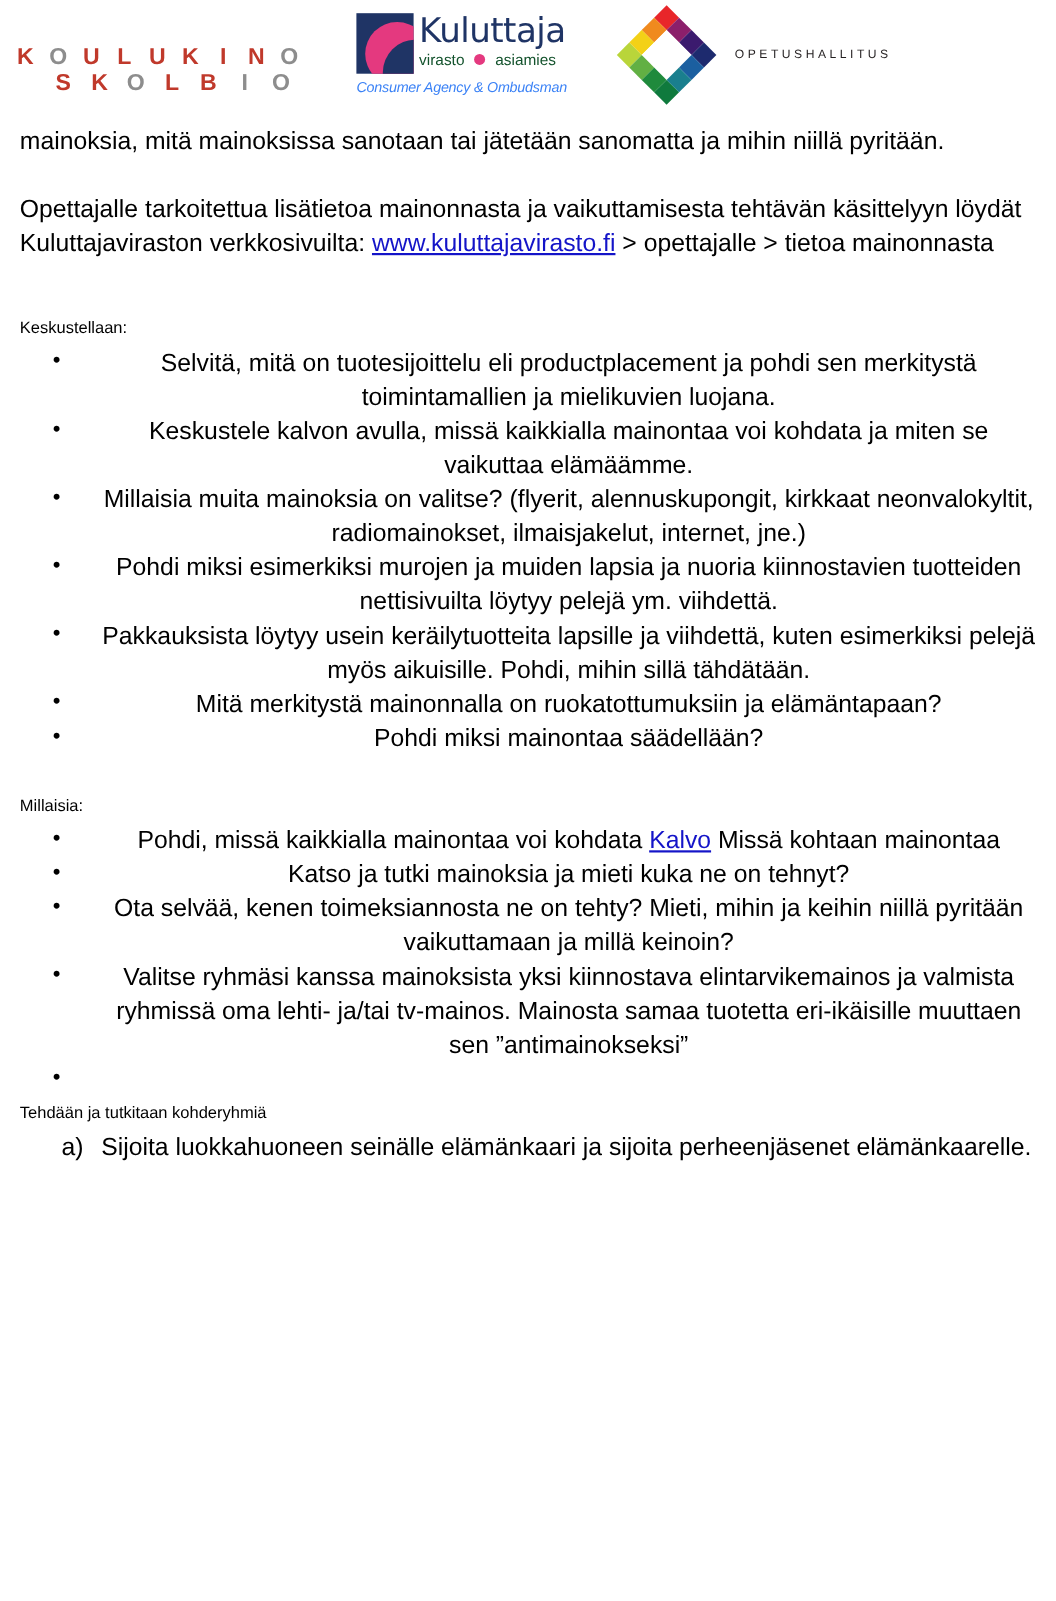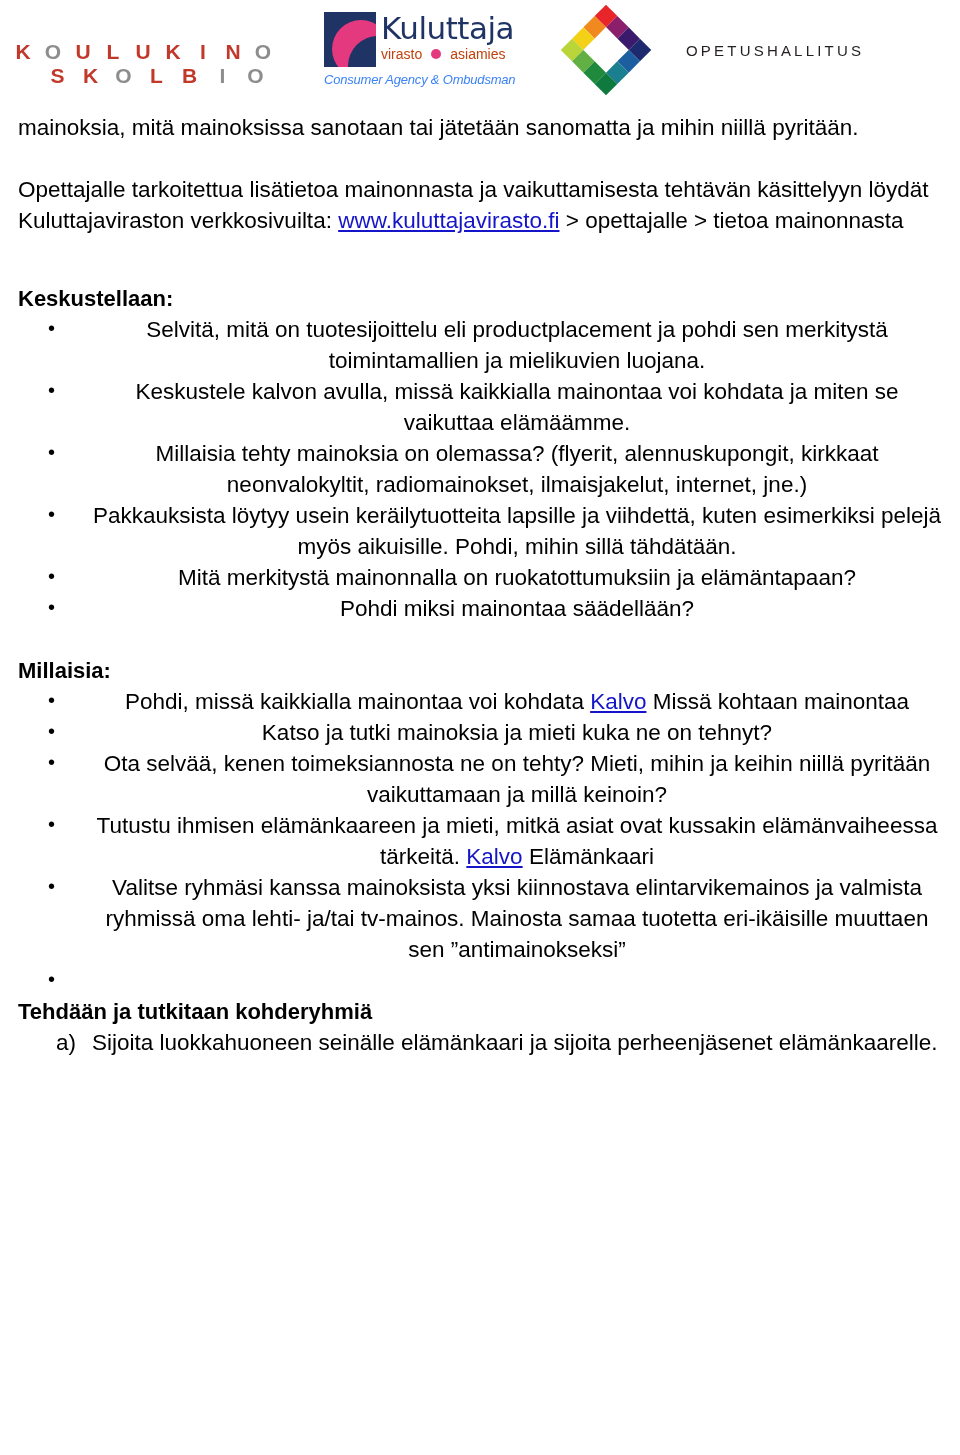--- a/index.html
+++ b/index.html
@@ -91,21 +91,21 @@
     font-family: "DejaVu Sans", sans-serif;
     font-size: 31px;
     line-height: 31px;
     color: #1f3465;
     letter-spacing: -0.5px;
   }
   .kul-sub {
     display: flex;
     align-items: center;
     font-size: 14px;
-    color: #c2410c;
+    color: #14532d;
     margin-top: 2px;
     line-height: 16px;
   }
   .kul-dot {
     width: 10px;
     height: 10px;
     border-radius: 50%;
     background: #e4397f;
     margin: 0 9px;
     display: inline-block;
@@ -137,22 +137,22 @@
     top: 50%;
     width: 64px;
     height: 64px;
     transform: translate(-50%, -50%) rotate(45deg);
     display: grid;
     grid-template-columns: repeat(4, 16px);
     grid-template-rows: repeat(4, 16px);
   }
   .oph-rot i { display: block; }
   .oph-text {
-    margin-left: 34px;
-    font-size: 15px;
+    margin-left: 16px;
+    font-size: 11px;
     letter-spacing: 3.2px;
     color: #231f20;
     font-family: "Liberation Sans", sans-serif;
   }
 
   
   .doc {
     padding: 0 18px 0 18px;
     font-size: 22.5px;
     line-height: 31px;
@@ -165,23 +165,23 @@
   .spacer-sm { height: 16px; }
 
   a.link {
     color: #1414c8;
     text-decoration: underline;
   }
 
   h3.section {
     margin: 0;
     padding: 0;
-    font-size: 22px;
+    font-size: 15px;
     line-height: 31px;
-    font-weight: bold;
+    font-weight: normal;
   }
 
   ul.bullets {
     list-style: none;
     margin: 0;
     padding: 0;
     text-align: center;
   }
   ul.bullets > li {
     position: relative;
@@ -294,34 +294,34 @@
 
   <p class="para"><span>Opettajalle tarkoitettua lisätietoa mainonnasta ja vaikuttamisesta tehtävän käsittelyyn löydät Kuluttajaviraston verkkosivuilta: </span><a class="link" href="#">www.kuluttajavirasto.fi</a><span> &gt; opettajalle &gt; tietoa mainonnasta</span></p>
 
   <div class="spacer"></div>
   <div class="spacer-sm"></div>
 
   <h3 class="section">Keskustellaan:</h3>
   <ul class="bullets">
     <li>Selvitä, mitä on tuotesijoittelu eli productplacement ja pohdi sen merkitystä toimintamallien ja mielikuvien luojana.</li>
     <li>Keskustele kalvon avulla, missä kaikkialla mainontaa voi kohdata ja miten se vaikuttaa elämäämme.</li>
-    <li>Millaisia tehty mainoksia on olemassa? (flyerit, alennuskupongit, kirkkaat neonvalokyltit, radiomainokset, ilmaisjakelut, internet, jne.)</li>
+    <li>Millaisia muita mainoksia on valitse? (flyerit, alennuskupongit, kirkkaat neonvalokyltit, radiomainokset, ilmaisjakelut, internet, jne.)</li>
+    <li>Pohdi miksi esimerkiksi murojen ja muiden lapsia ja nuoria kiinnostavien tuotteiden nettisivuilta löytyy pelejä ym. viihdettä.</li>
     <li>Pakkauksista löytyy usein keräilytuotteita lapsille ja viihdettä, kuten esimerkiksi pelejä myös aikuisille. Pohdi, mihin sillä tähdätään.</li>
     <li>Mitä merkitystä mainonnalla on ruokatottumuksiin ja elämäntapaan?</li>
     <li>Pohdi miksi mainontaa säädellään?</li>
   </ul>
 
   <div class="spacer"></div>
 
   <h3 class="section">Millaisia:</h3>
   <ul class="bullets">
     <li><span>Pohdi, missä kaikkialla mainontaa voi kohdata </span><a class="link" href="#">Kalvo</a><span> Missä kohtaan mainontaa</span></li>
     <li>Katso ja tutki mainoksia ja mieti kuka ne on tehnyt?</li>
     <li>Ota selvää, kenen toimeksiannosta ne on tehty? Mieti, mihin ja keihin niillä pyritään vaikuttamaan ja millä keinoin?</li>
-    <li><span>Tutustu ihmisen elämänkaareen ja mieti, mitkä asiat ovat kussakin elämänvaiheessa tärkeitä. </span><a class="link" href="#">Kalvo</a><span> Elämänkaari</span></li>
     <li>Valitse ryhmäsi kanssa mainoksista yksi kiinnostava elintarvikemainos ja valmista ryhmissä oma lehti- ja/tai tv-mainos. Mainosta samaa tuotetta eri-ikäisille muuttaen sen ”antimainokseksi”</li>
     <li class="empty"></li>
   </ul>
 
   <h3 class="section">Tehdään ja tutkitaan kohderyhmiä</h3>
 
   <ol class="alpha">
     <li><span class="marker">a)</span><span>Sijoita luokkahuoneen seinälle elämänkaari ja sijoita perheenjäsenet elämänkaarelle.</span></li>
   </ol>
 </div>

